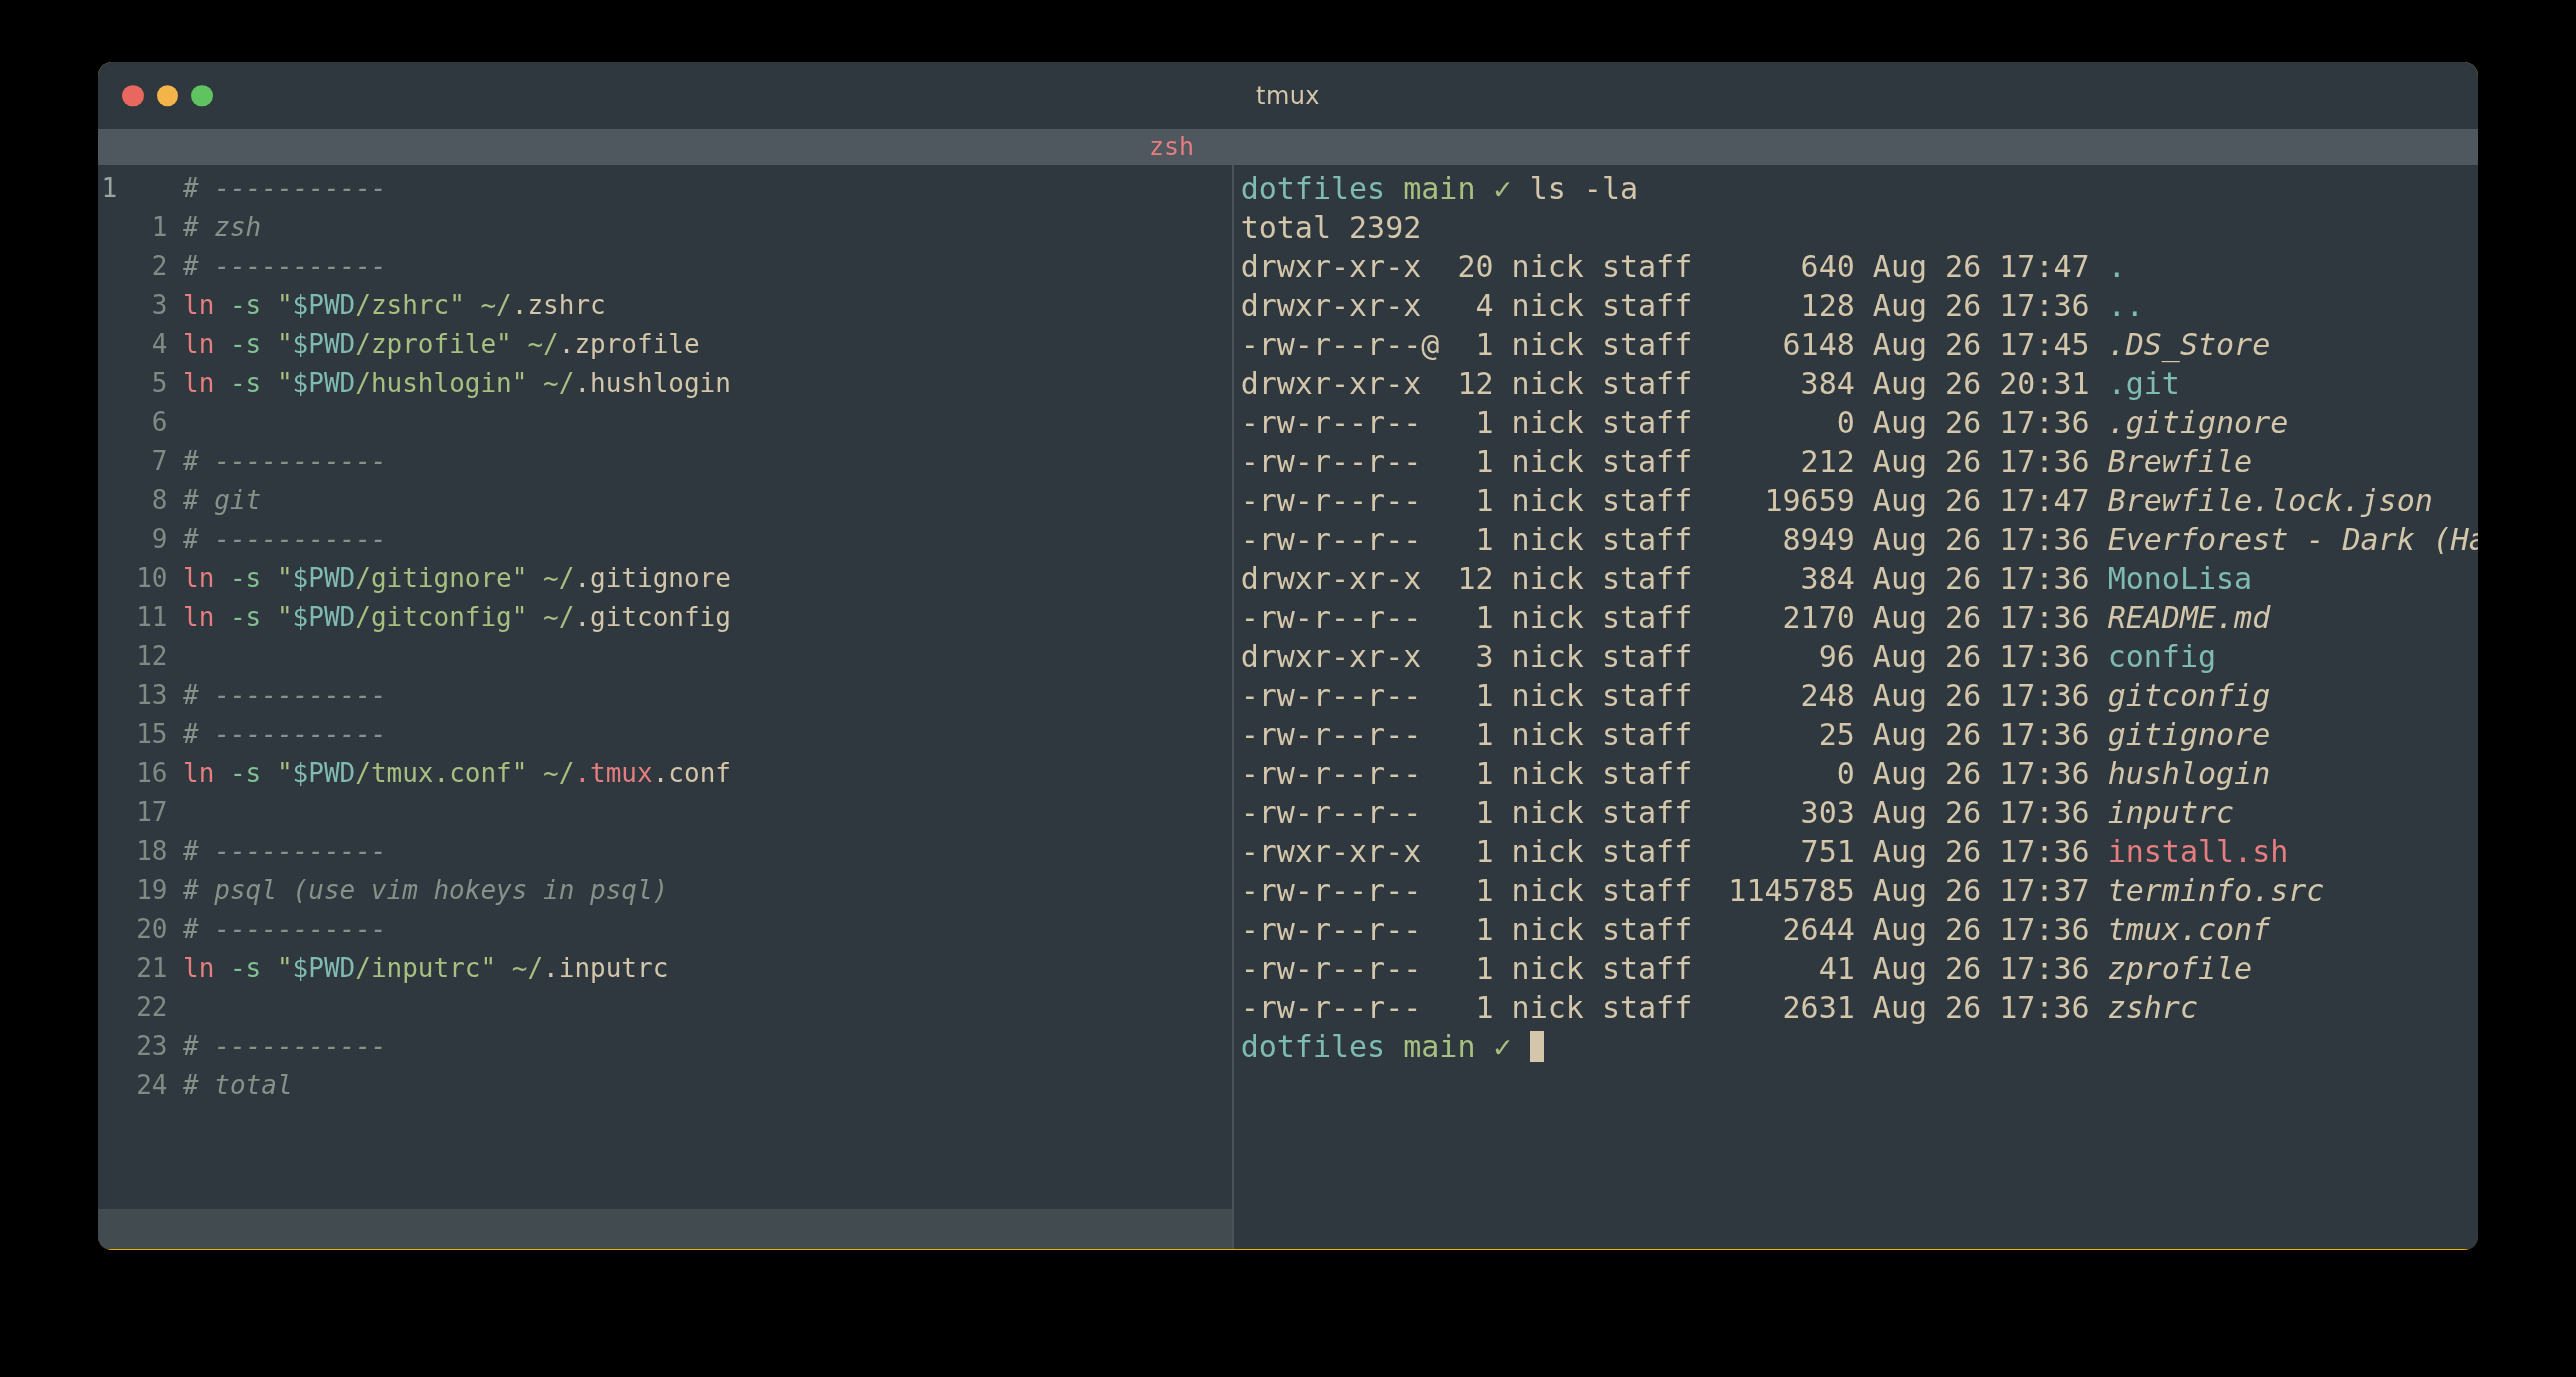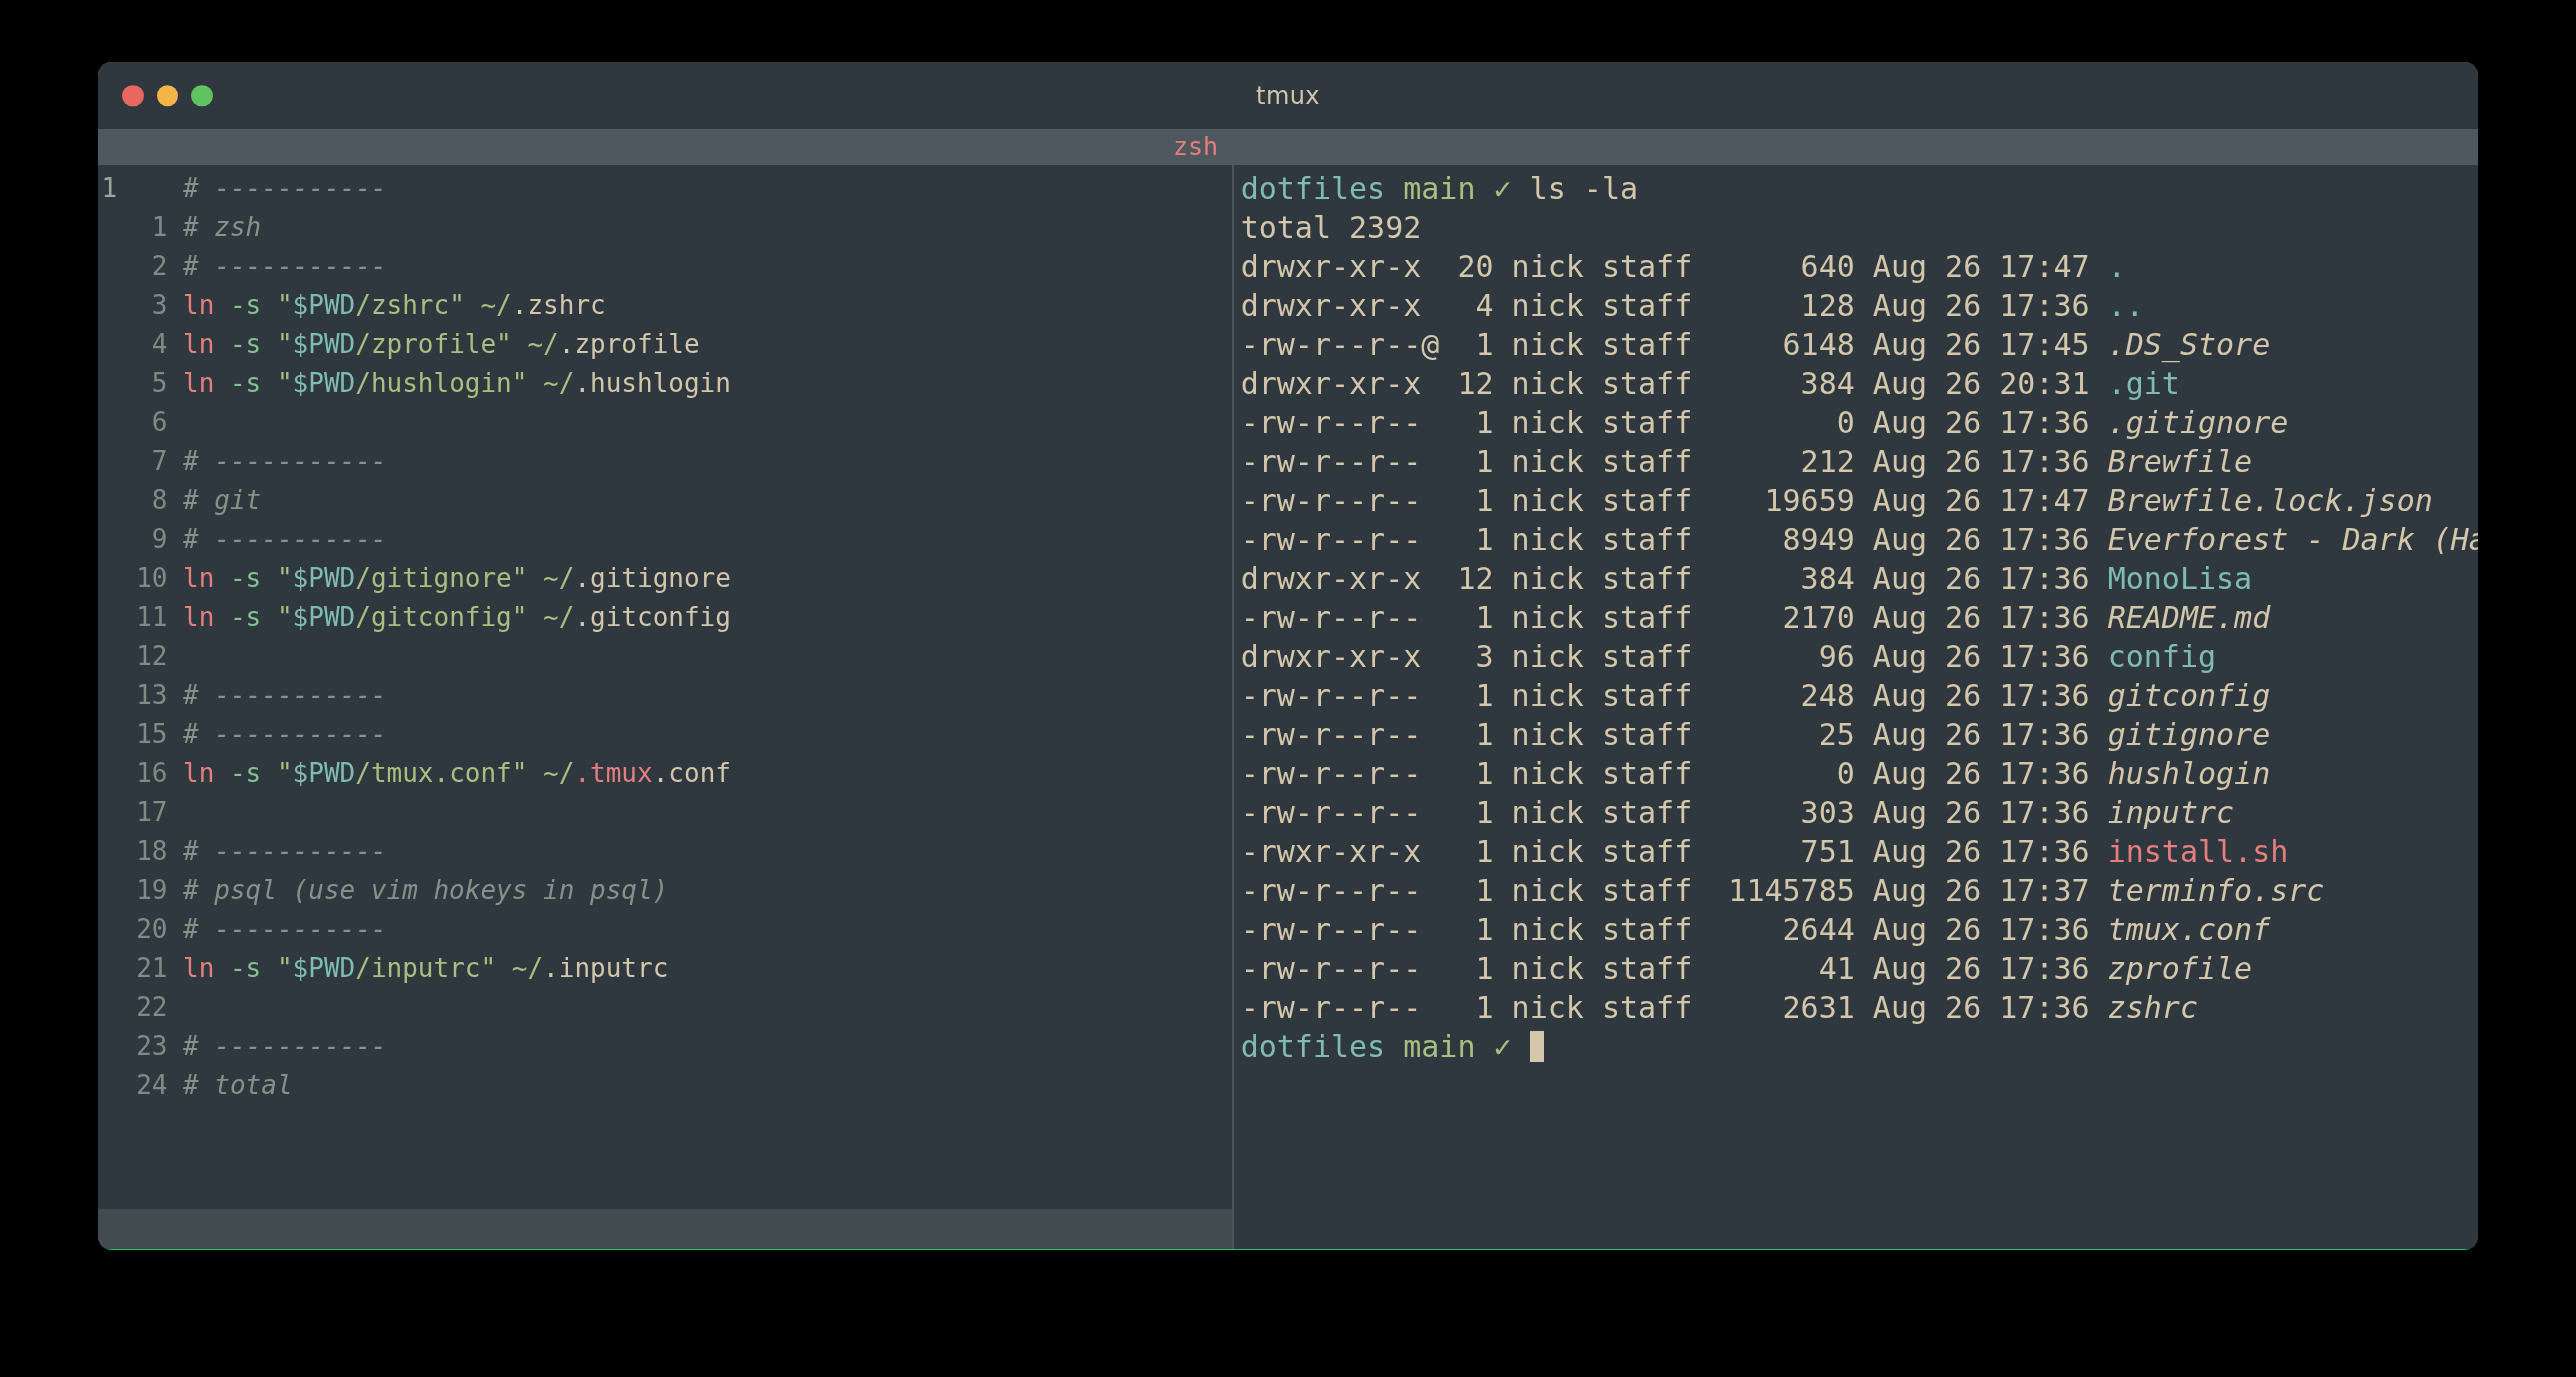--- a/index.html
+++ b/index.html
@@ -14,21 +14,21 @@
     font-family: "DejaVu Sans Mono", monospace;
   }
 
   
   #terminal-window {
     position: absolute;
     left: 98px;
     top: 62px;
     width: 2380px;
     height: 1188px;
-    background: #22c55e;
+    background: #eab308;
     border-radius: 14px;
     overflow: hidden;
     box-shadow: 0 15.5px 52px rgba(0,0,0,0.55);
   }
 
   
   #titlebar {
     position: relative;
     height: 67px;
     background: #2f383e;
@@ -63,21 +63,20 @@
     font-family: "DejaVu Sans", sans-serif;
   }
 
   
   #tmux-status-bar {
     position: relative;
     height: 36px;
     background: #4f585e;
     display: flex;
     align-items: center;
-    padding-left: 24px;
   }
   #tmux-window-list {
     display: flex;
     align-items: center;
     margin-left: 1051px;
   }
   .tmux-window-name {
     color: #e67e80;
     font-size: 25px;
     line-height: 36px;

